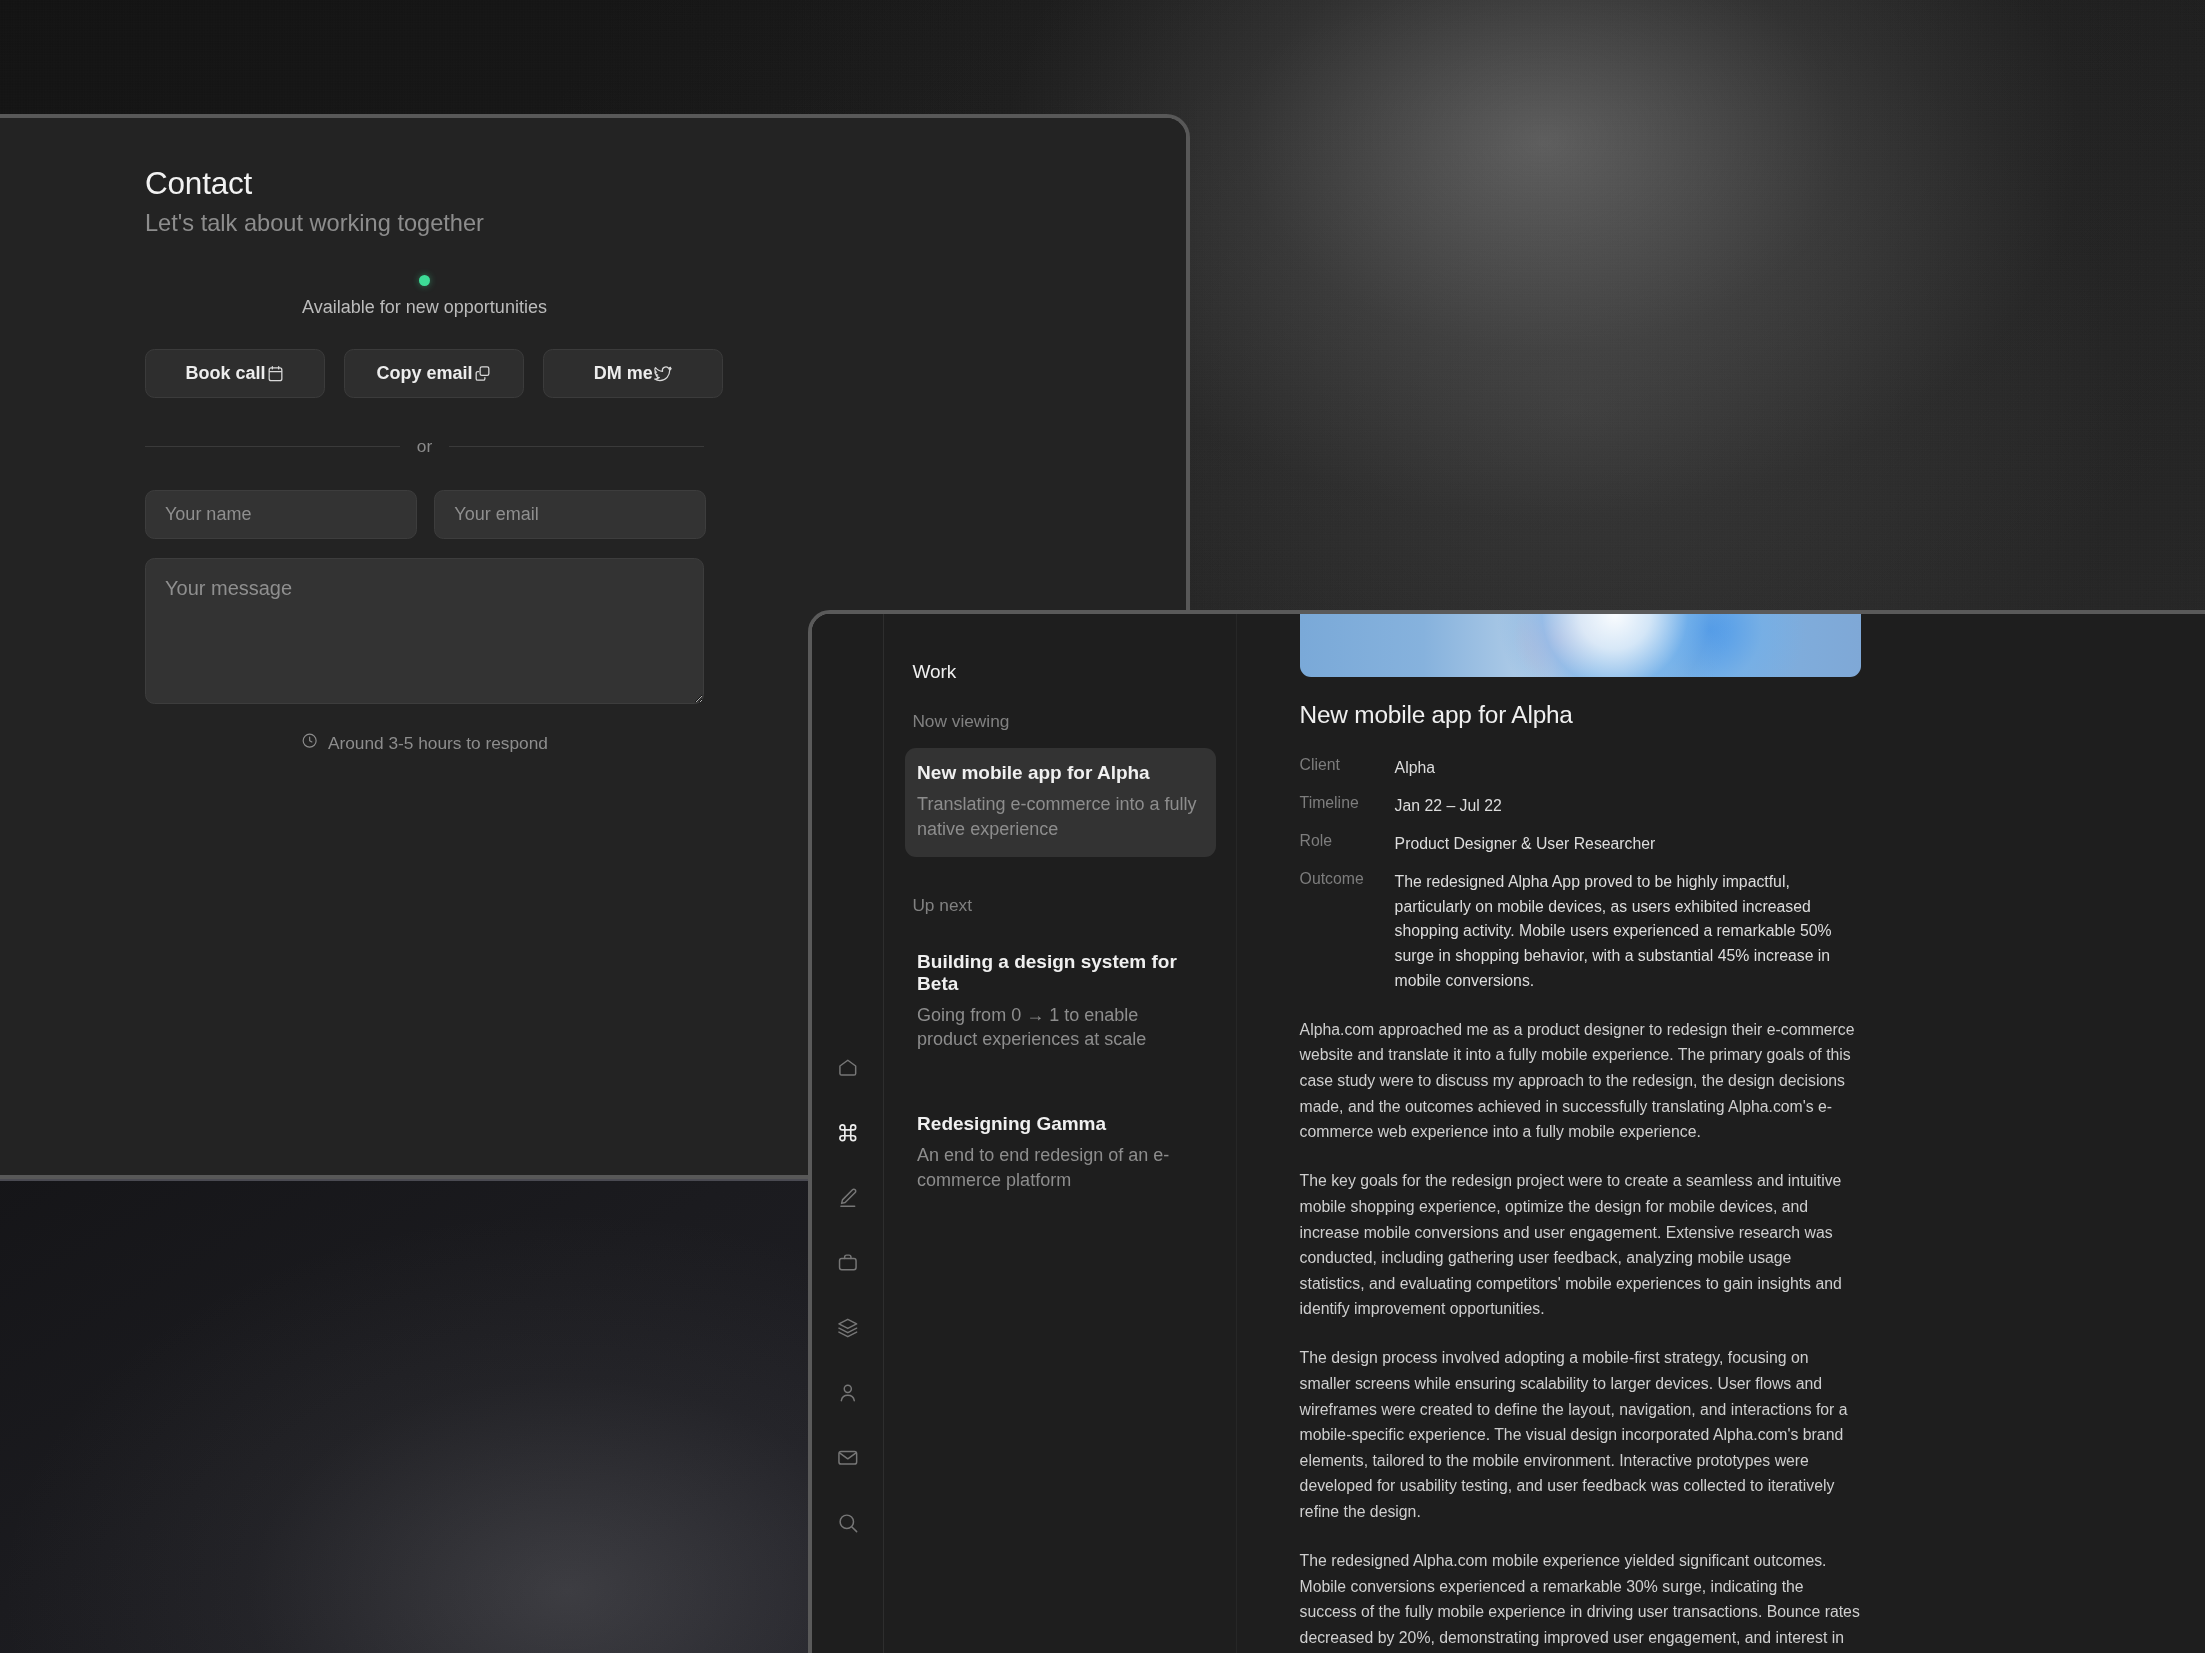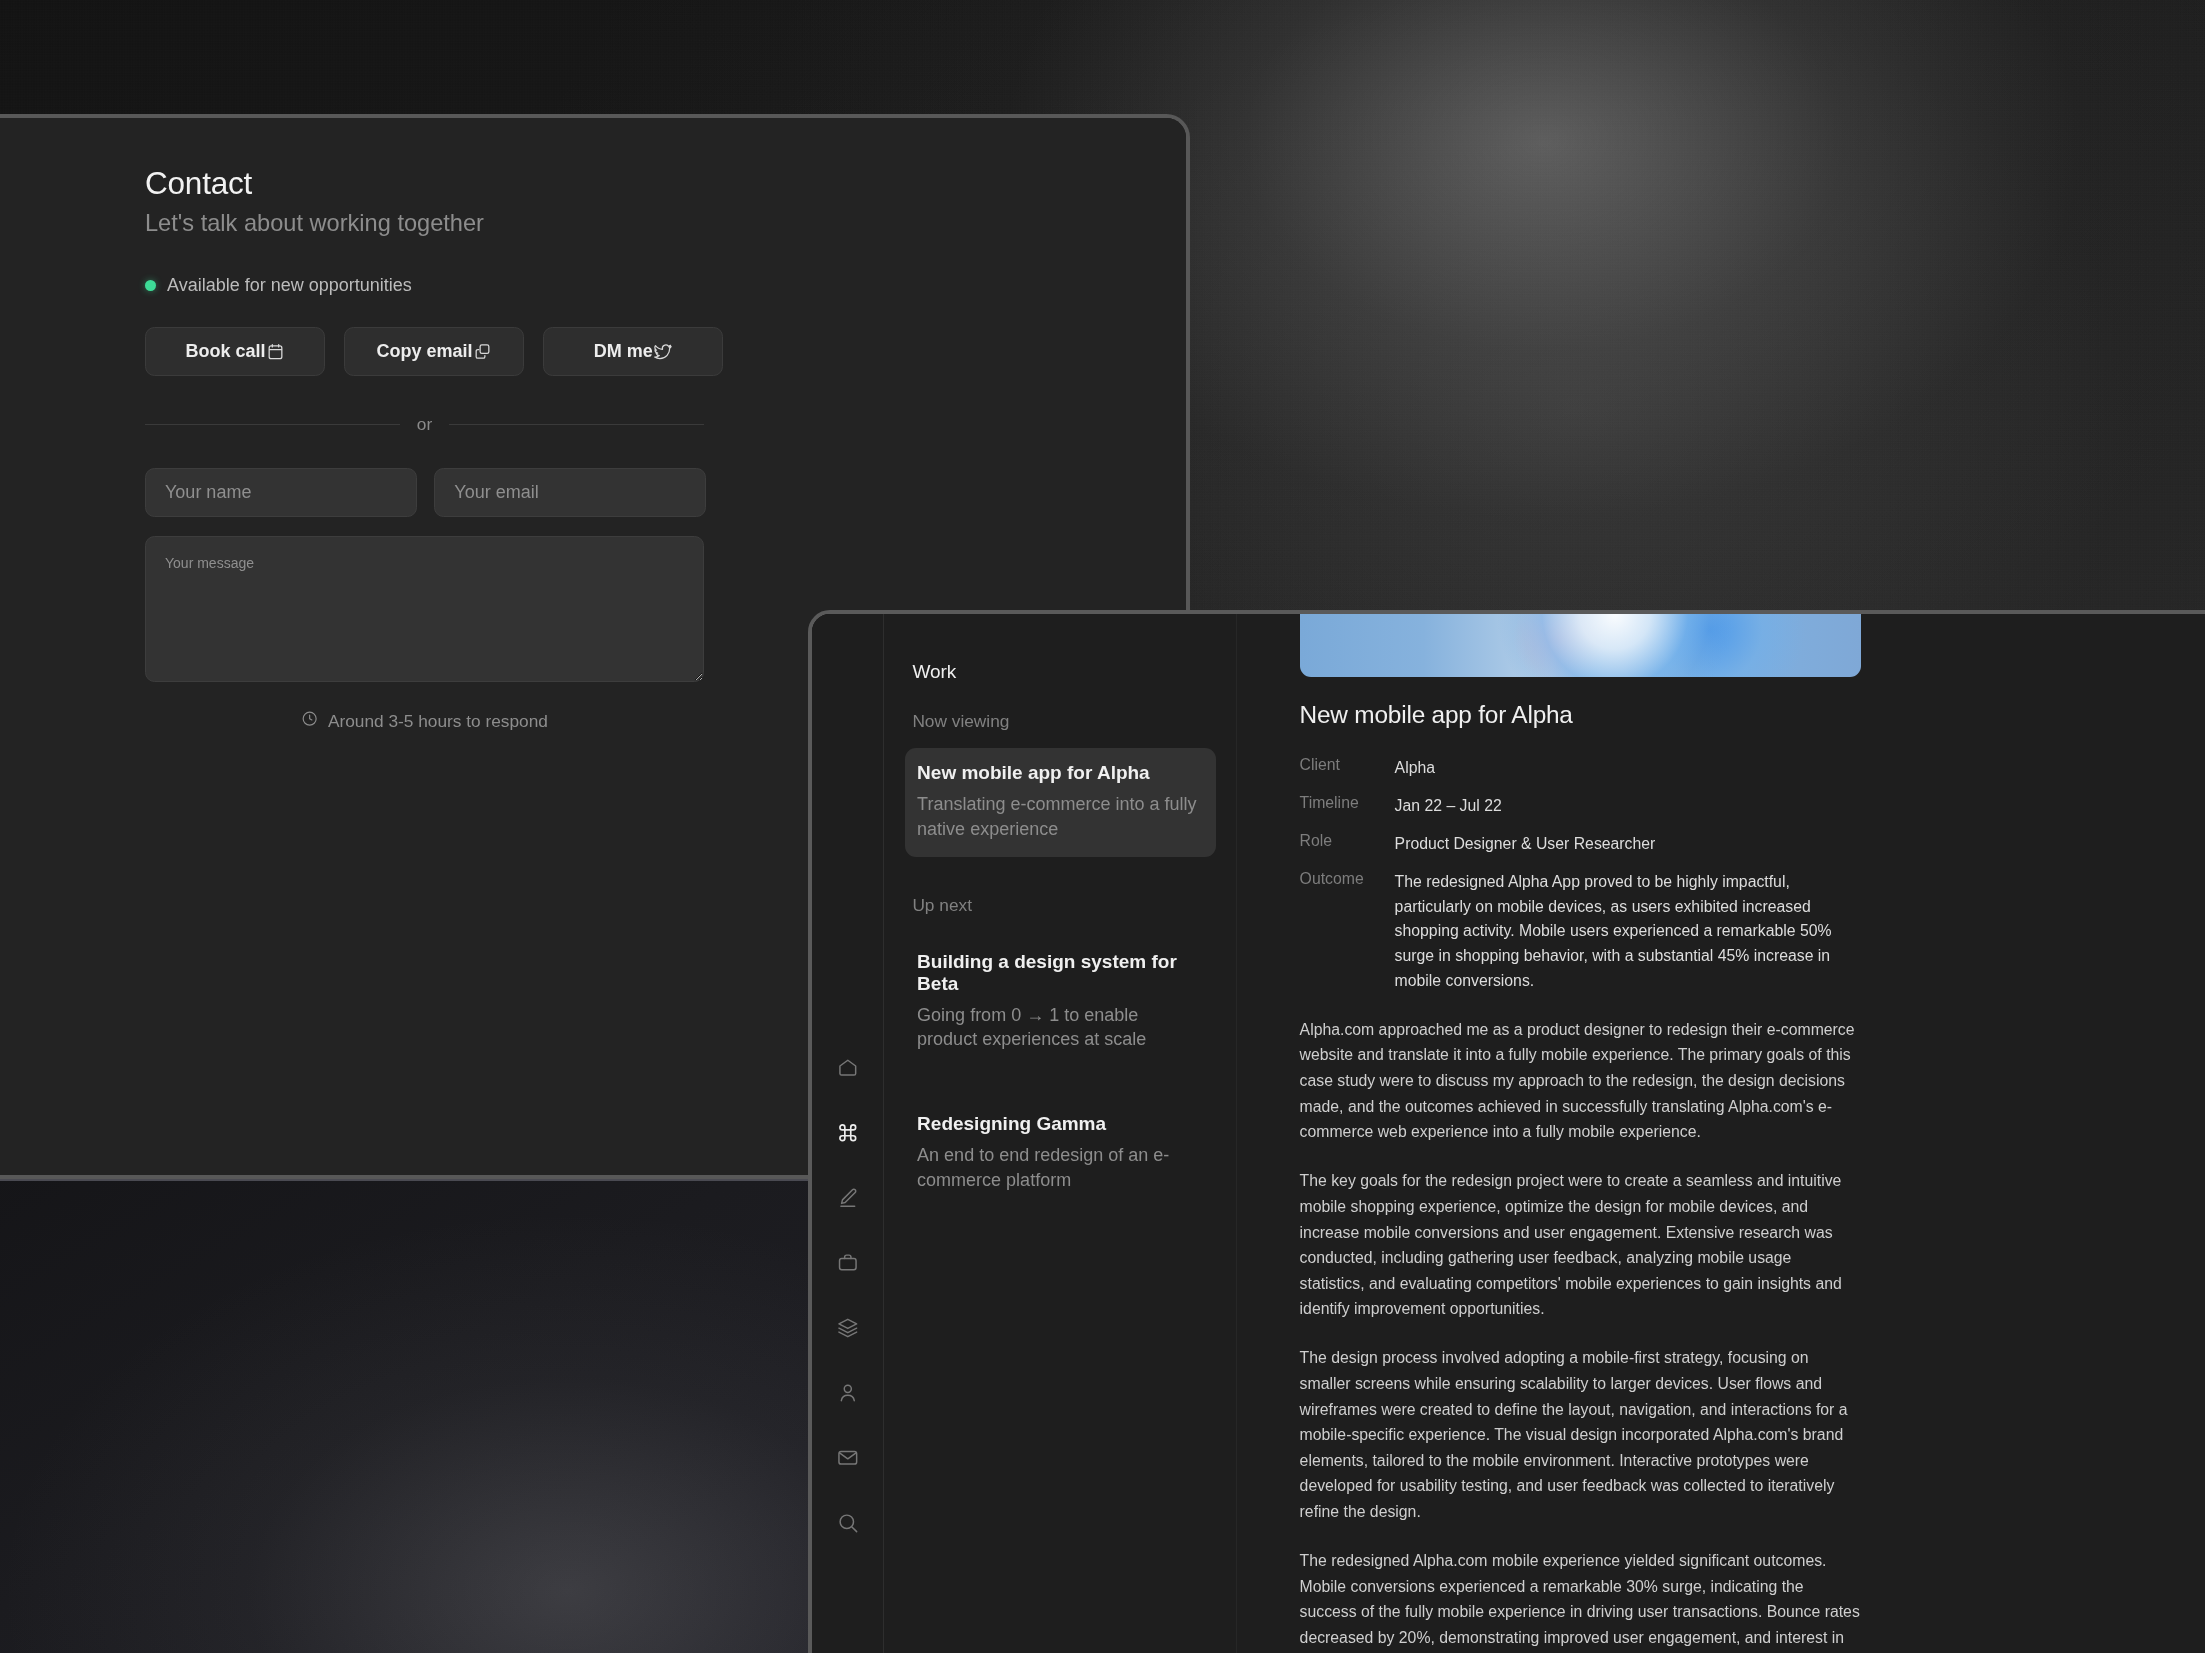--- a/index.html
+++ b/index.html
@@ -78,20 +78,21 @@
   .c-sub {
     margin-top: 7.9px;
     font-size: 23.6px;
     color: #8d8d8d;
     font-weight: 400;
   }
 
   .avail-row {
     display: flex; align-items: center; gap: 11px;
     margin-top: 38px;
+    flex-direction: column;
   }
   .avail-dot {
     width: 11px; height: 11px; border-radius: 50%;
     background: #3ddc97;
     box-shadow: 0 0 7.9px rgba(61,220,151,0.45);
     flex: none;
   }
   .avail-text { font-size: 18px; color: #bcbcbc; }
 
   .btn-row { display: flex; gap: 19px; margin-top: 31.5px; }
@@ -135,21 +136,21 @@
 
   .tarea {
     display: block;
     margin-top: 19px;
     width: 100%;
     height: 146px;
     border-radius: 9.5px;
     background: #333333;
     border: 0.8px solid #3d3d3d;
     color: #d6d6d6;
-    font-size: 14px;
+    font-size: 20px;
     font-family: "Liberation Sans", sans-serif;
     padding: 17.3px 19px;
     outline: none;
     resize: vertical;
   }
   .tarea::placeholder { color: #8f8f8f; }
 
   .send-btn {
     display: block;
     margin-top: 28px;

